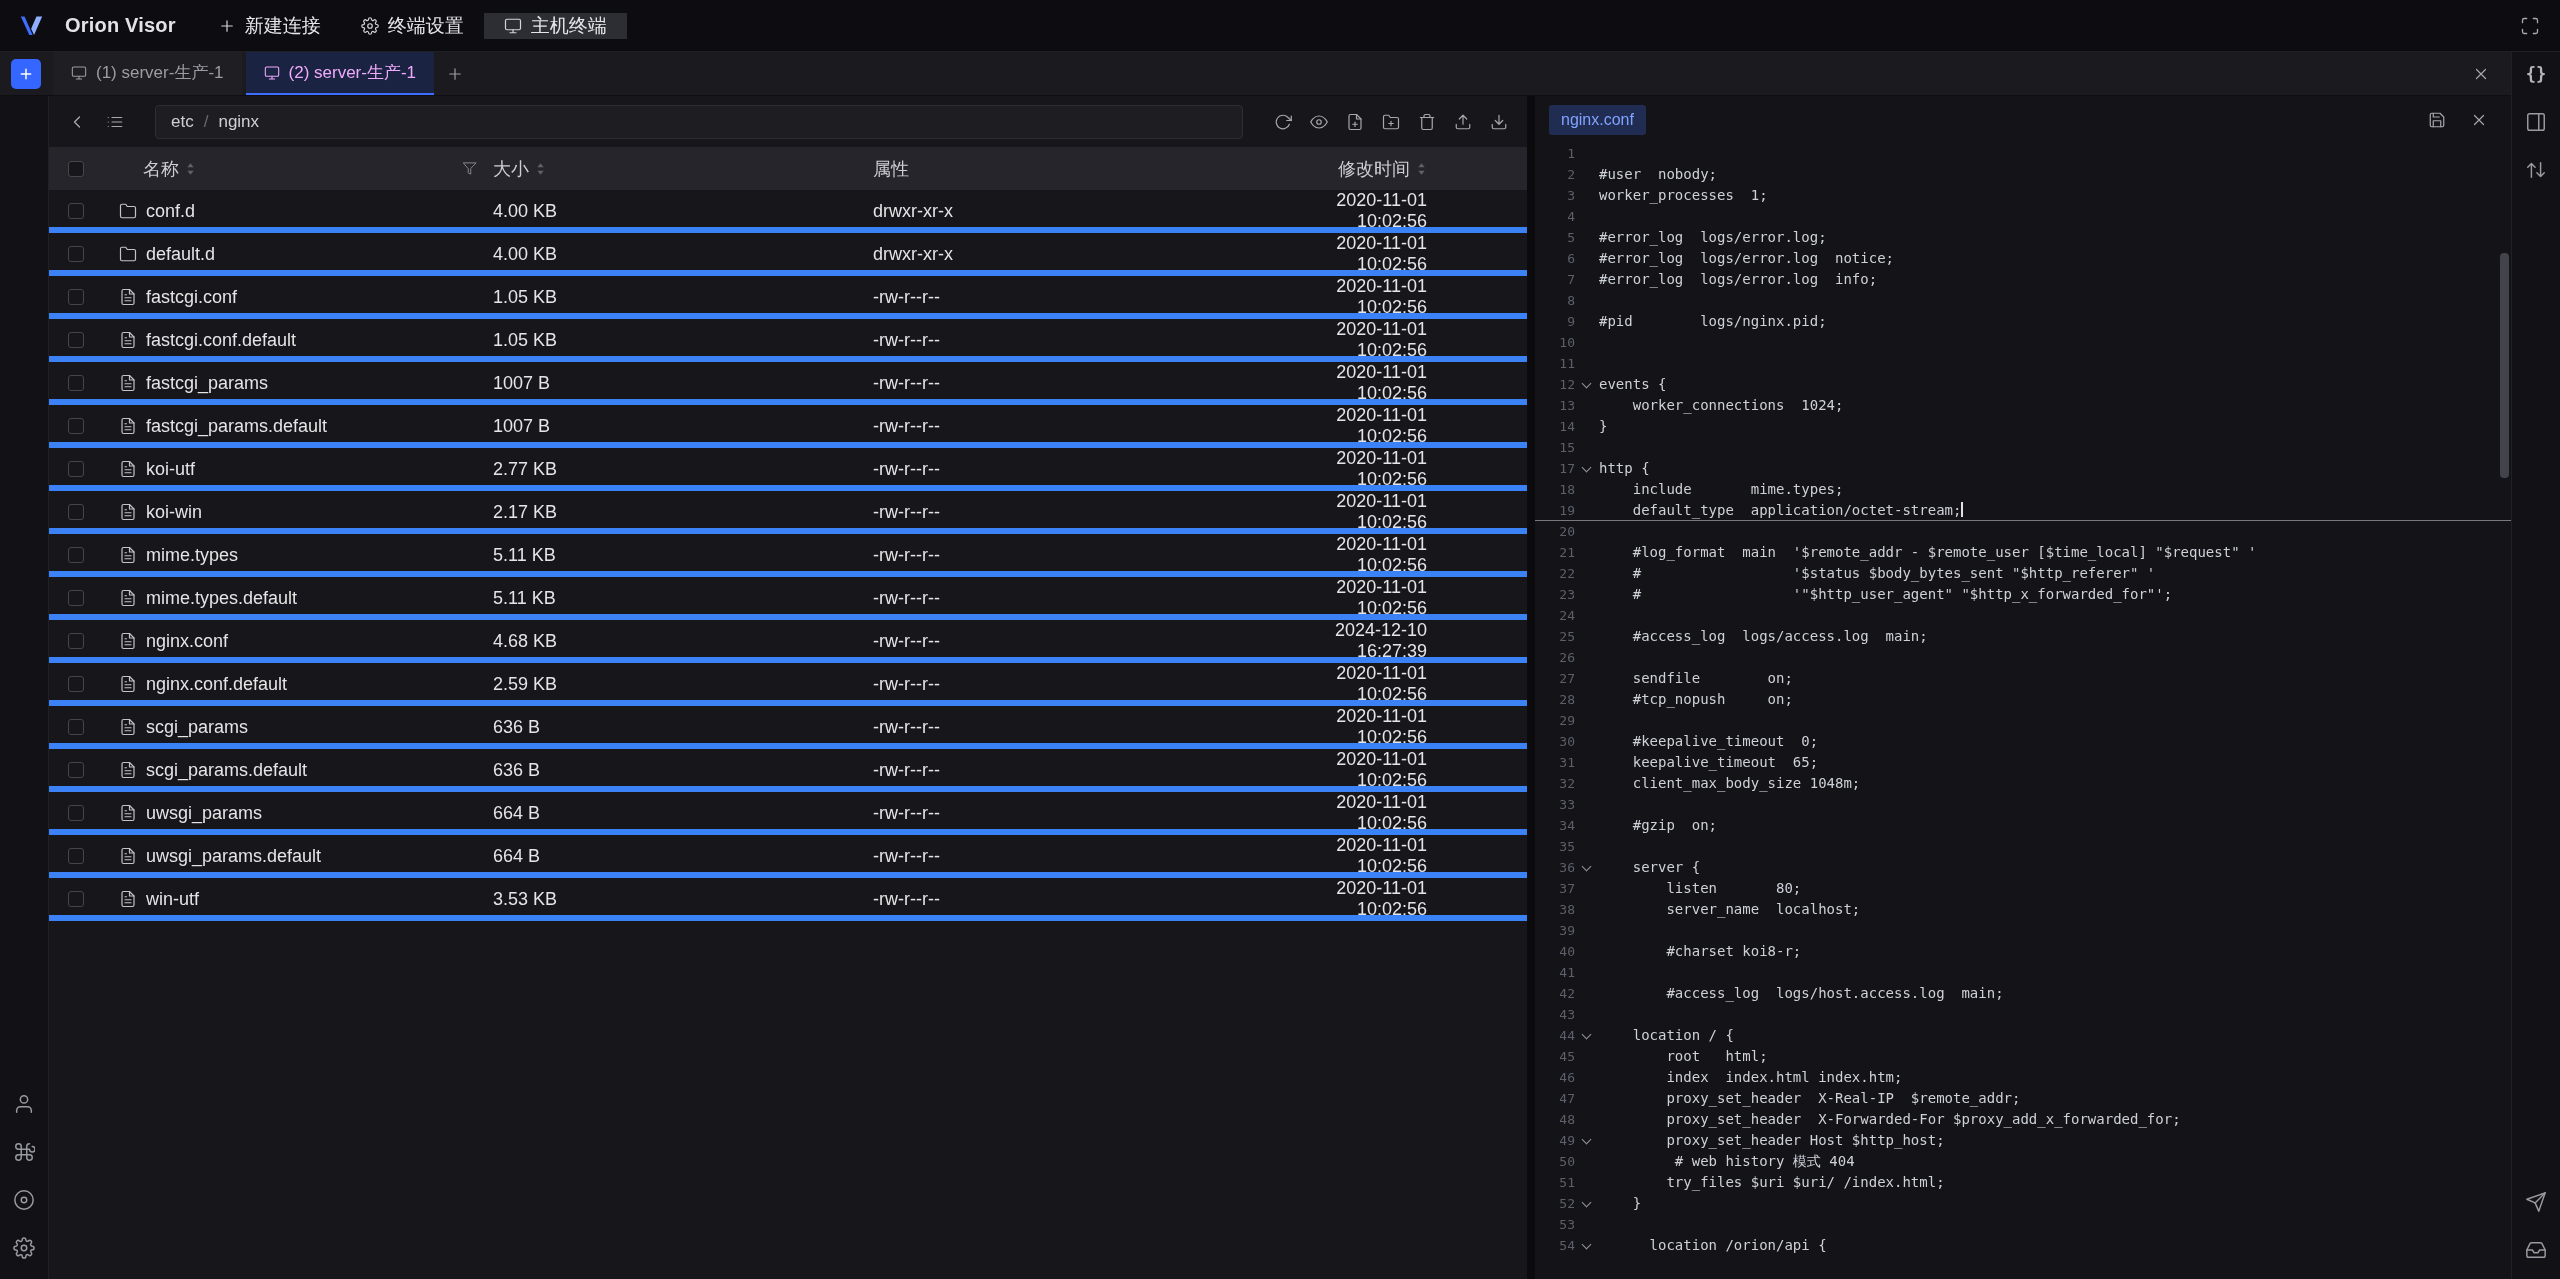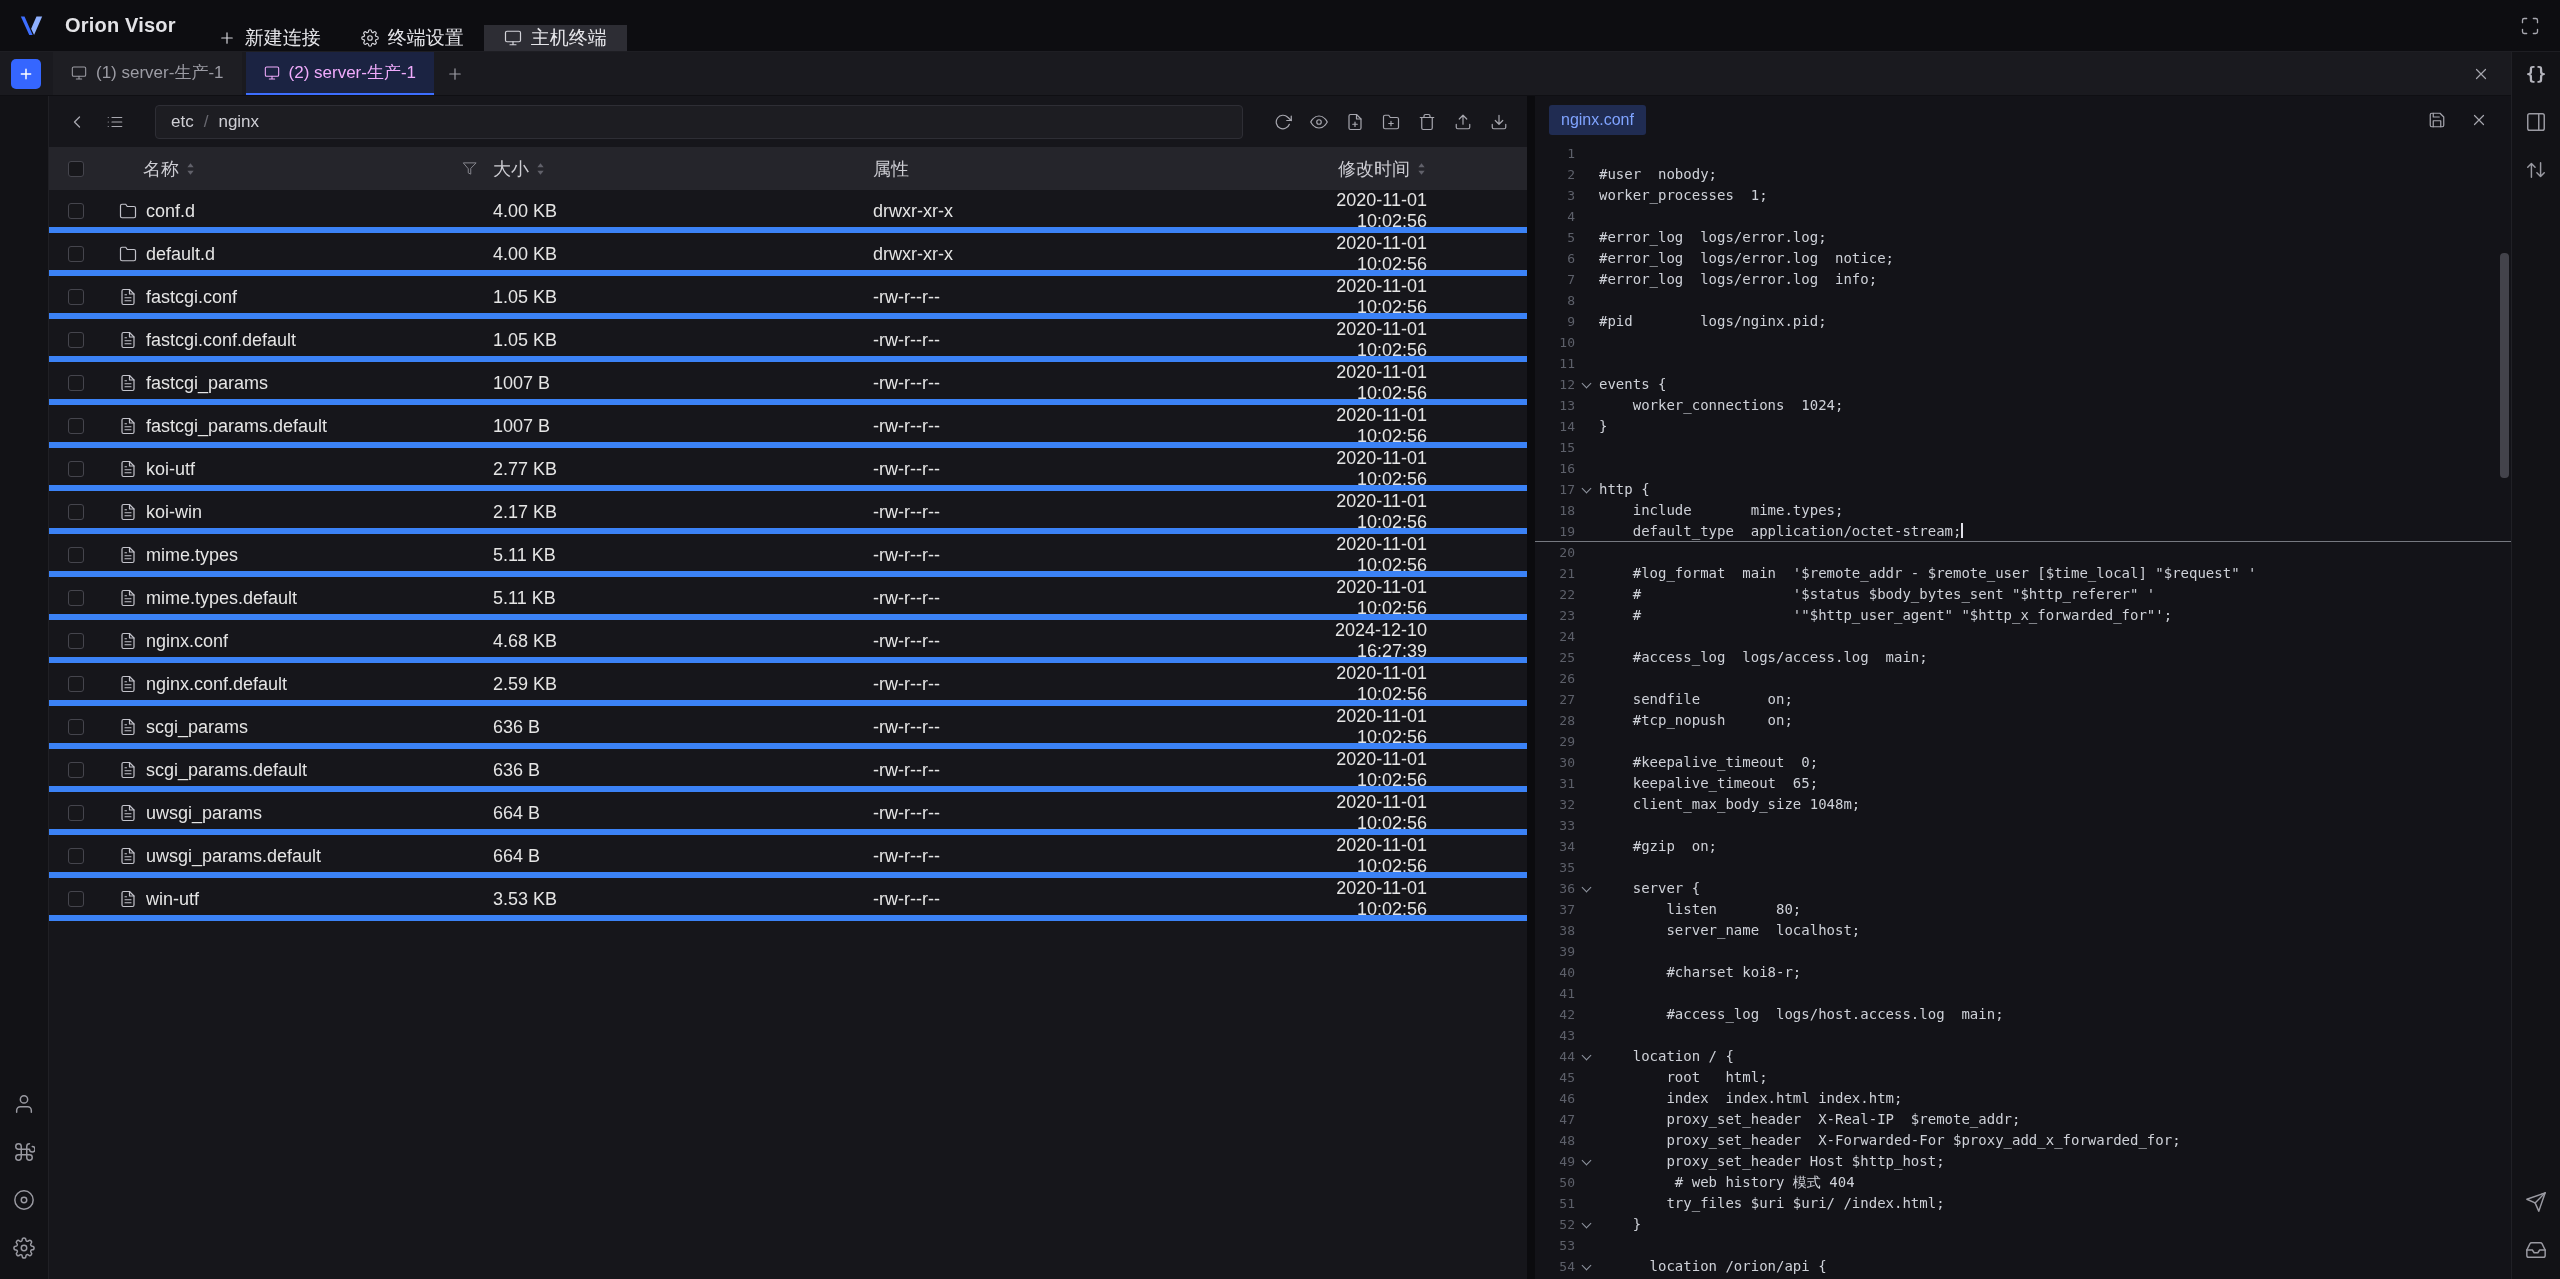--- a/index.html
+++ b/index.html
@@ -10,21 +10,21 @@
   
   .ic{stroke:currentColor;fill:none;stroke-width:1.6;stroke-linecap:round;stroke-linejoin:round;width:20px;height:20px;flex:none;display:block}.s18{width:18px;height:18px}.s22{width:22px;height:22px}
   .sort{fill:#61616a;stroke:none;width:11px;height:18px;flex:none}
   .icon-btn{background:none;border:0;color:#a7a7af;display:flex;align-items:center;justify-content:center;width:36px;height:34px;cursor:pointer}
 
   
   .topbar{height:52px;background:#0d0d11;display:flex;align-items:stretch;border-bottom:1px solid #1e1e23}
   .brand{display:flex;align-items:center;gap:20px;padding:0 22px 0 18px}
   .logo{width:27px;height:27px}
   .brand-name{font-size:20px;font-weight:bold;letter-spacing:.2px;white-space:nowrap}
-  .menu{display:flex;align-items:flex-end}
+  .menu{display:flex;align-items:center}
   .menu-item{display:flex;align-items:center;gap:9px;padding:0 20px;font-size:19px;color:#e6e6ea;cursor:pointer;white-space:nowrap}
   .menu-item .ic{width:18px;height:18px;color:#d4d4da}
   .menu-item.active{background:#2d2d34}
   .topbar-right{margin-left:auto;display:flex;align-items:center;padding-right:12px}
 
   
   .tabbar{height:44px;background:#1a1a1f;display:flex;align-items:center;margin-right:49px;border-bottom:1px solid #0f0f13}
   .primary-plus{width:30px;height:30px;border-radius:5px;background:#3566ff;color:#fff;border:0;margin:0 12px 0 11px;display:flex;align-items:center;justify-content:center;cursor:pointer}
   .primary-plus .ic{width:16px;height:16px;stroke-width:2.2}
   .tab{height:100%;display:flex;align-items:center;gap:9px;padding:0 18px;font-size:17px;color:#9c9ca4;background:#1e1e23;margin-right:4px;border-bottom:2px solid transparent;cursor:pointer;white-space:nowrap}
@@ -699,25 +699,20 @@
             <span class="lnum">14</span>
             <span class="lfold"></span>
             <span class="lcode">}</span>
           </div>
           <div class="cline">
             <span class="lnum">15</span>
             <span class="lfold"></span>
             <span class="lcode"></span>
           </div>
           <div class="cline">
-            <span class="lnum">16</span>
-            <span class="lfold"></span>
-            <span class="lcode"></span>
-          </div>
-          <div class="cline">
             <span class="lnum">17</span>
             <span class="lfold">
               <i class="chev"></i>
             </span>
             <span class="lcode">http {</span>
           </div>
           <div class="cline">
             <span class="lnum">18</span>
             <span class="lfold"></span>
             <span class="lcode">    include       mime.types;</span>

